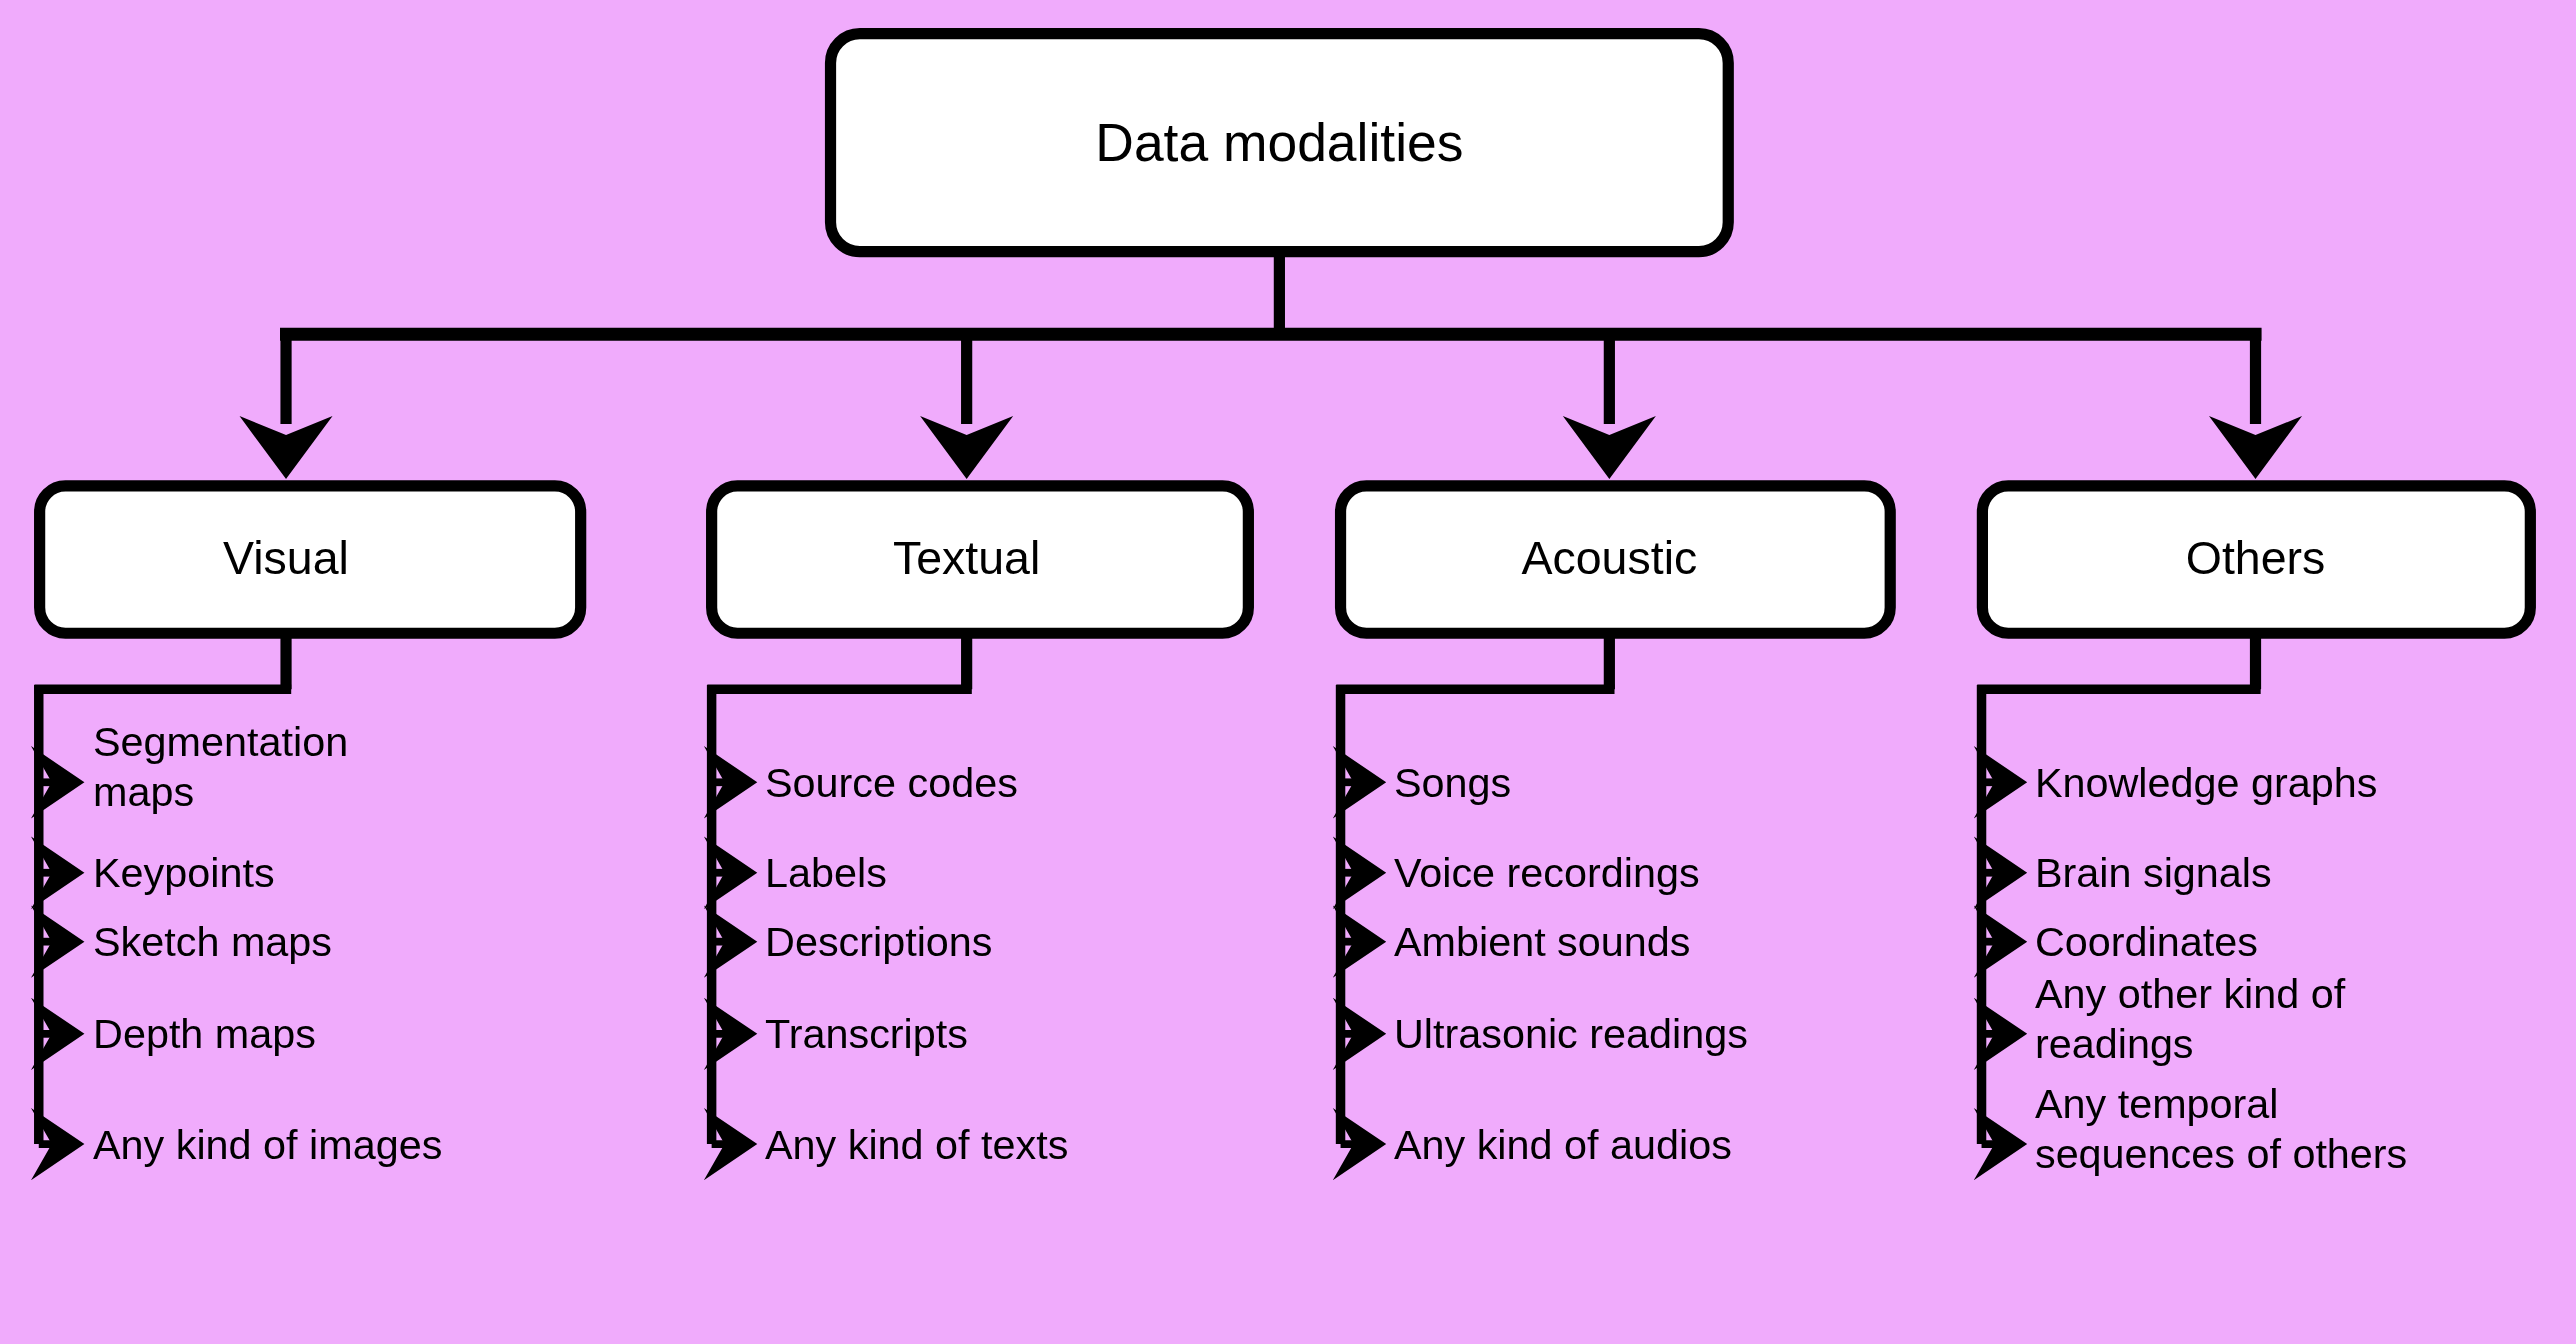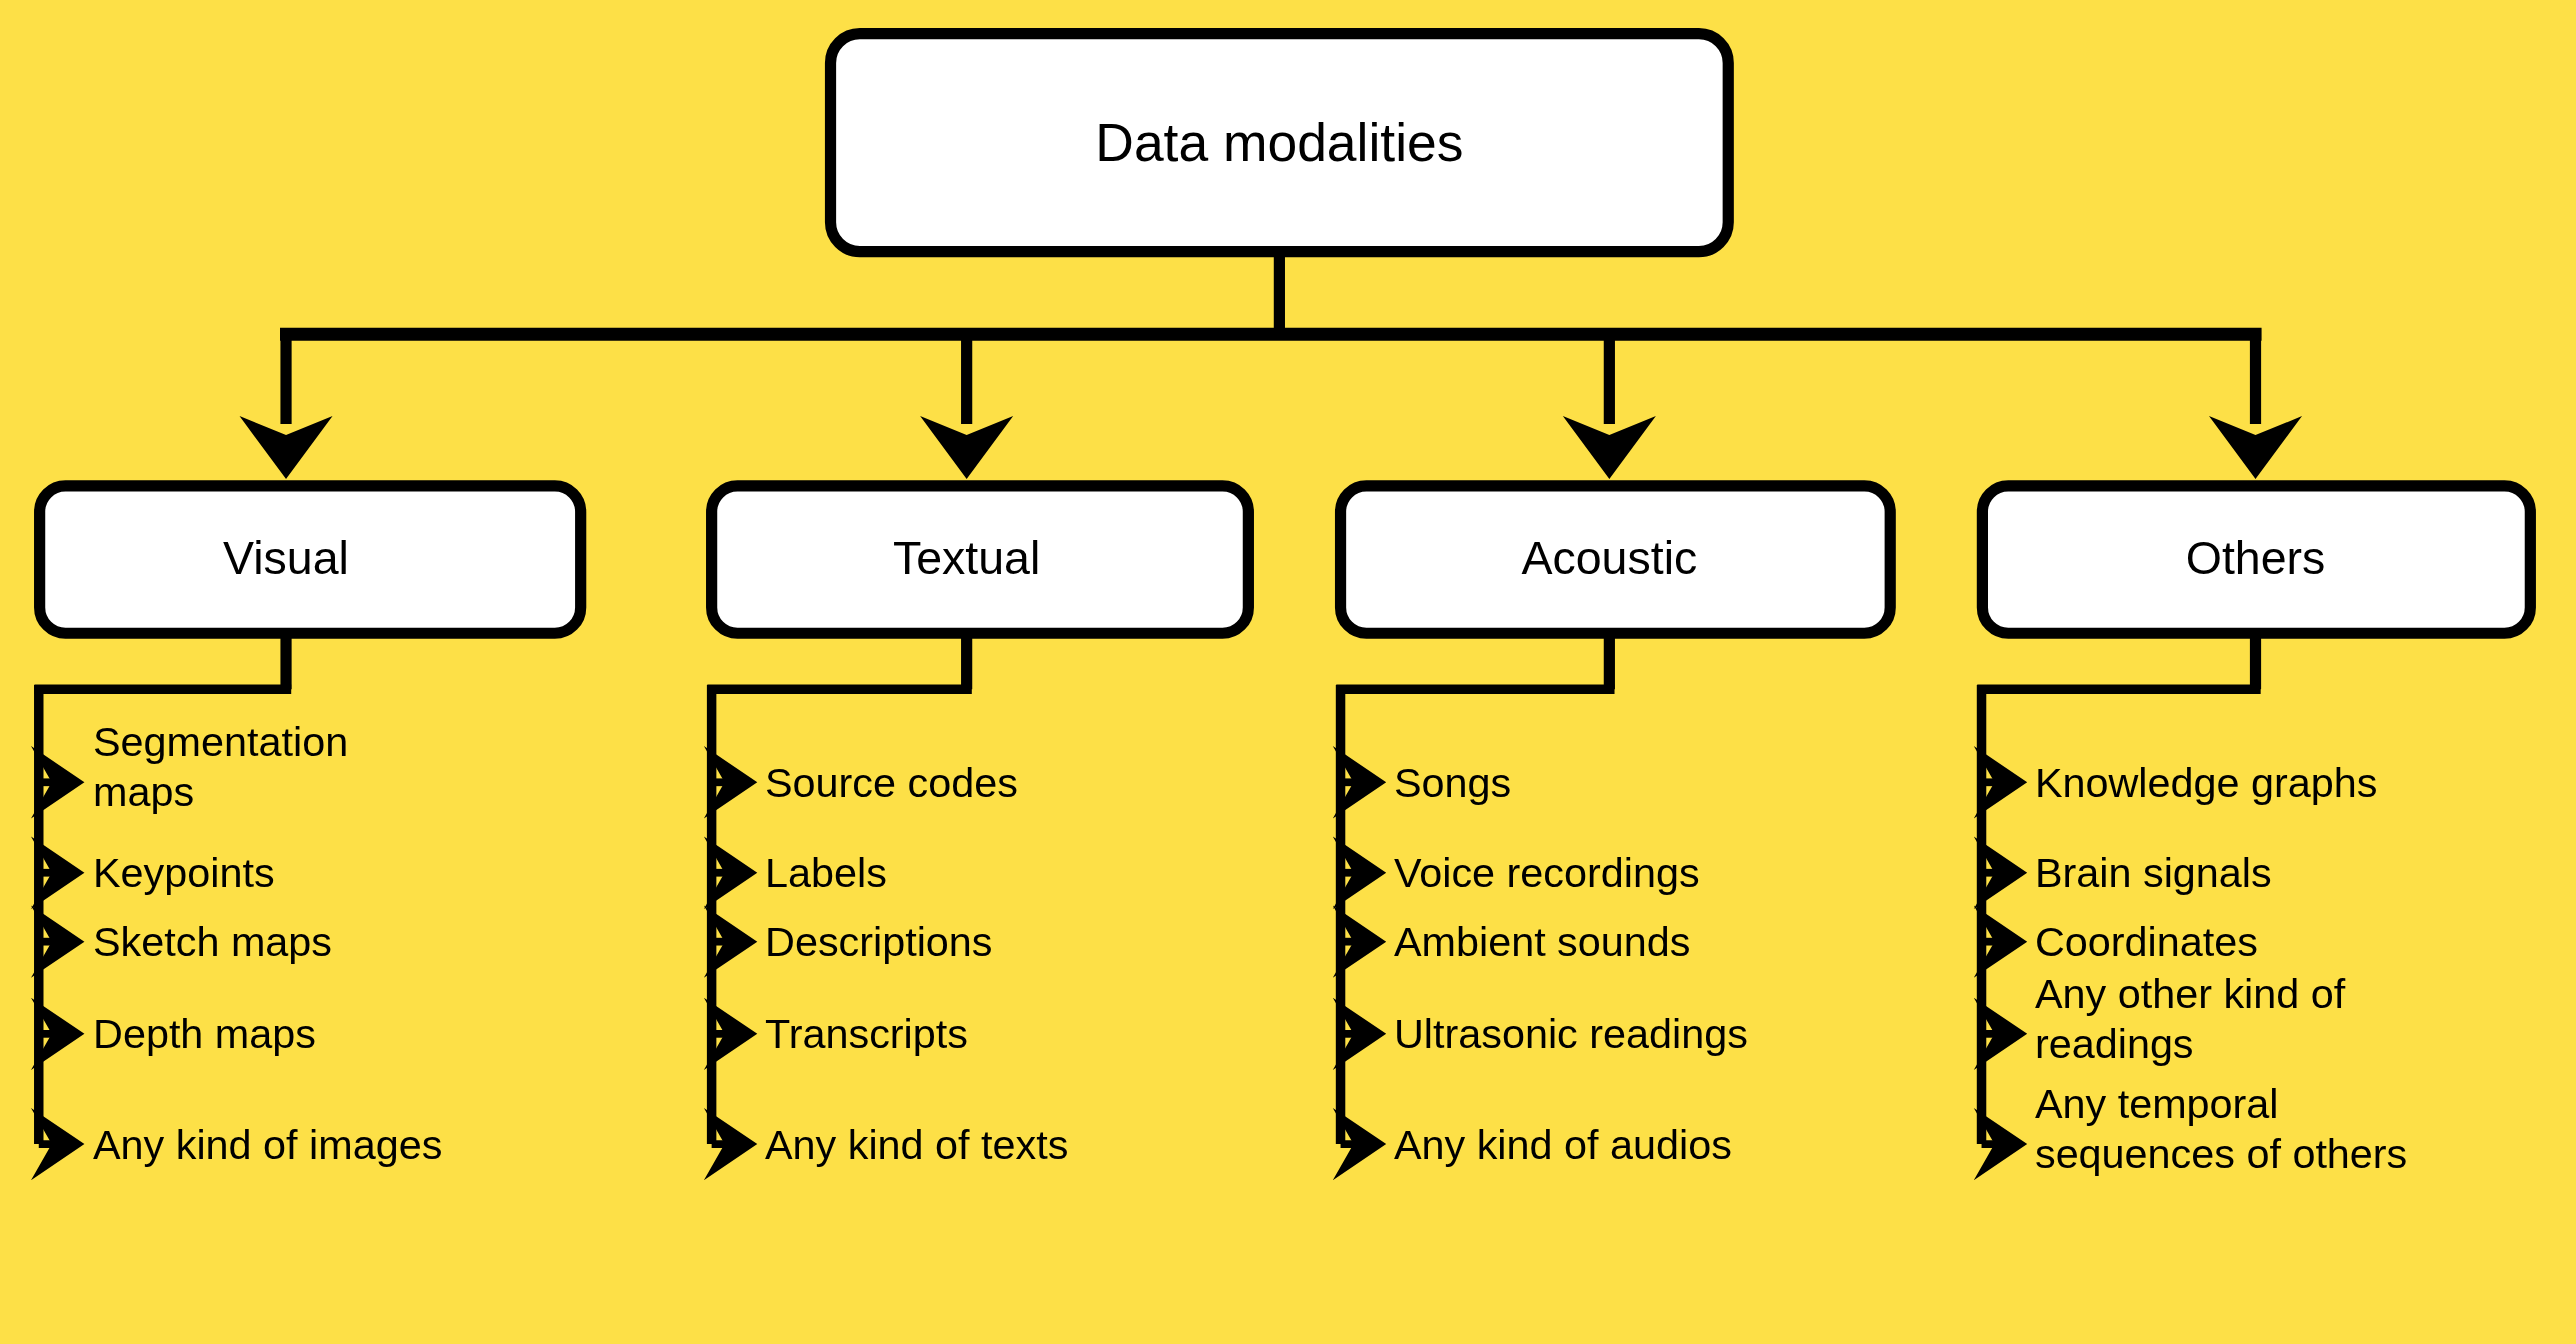--- a/index.html
+++ b/index.html
@@ -11,21 +11,21 @@
   body {
     width: 2576px;
     height: 1344px;
     font-family: "Liberation Sans", sans-serif;
     overflow: hidden;
   }
   #diagram-root {
     position: relative;
     width: 2576px;
     height: 1344px;
-    background: #fde047;
+    background: #f0abfc;
   }
   svg.layer {
     position: absolute;
     top: 0;
     left: 0;
     width: 2576px;
     height: 1344px;
     display: block;
   }
   .node-box {

